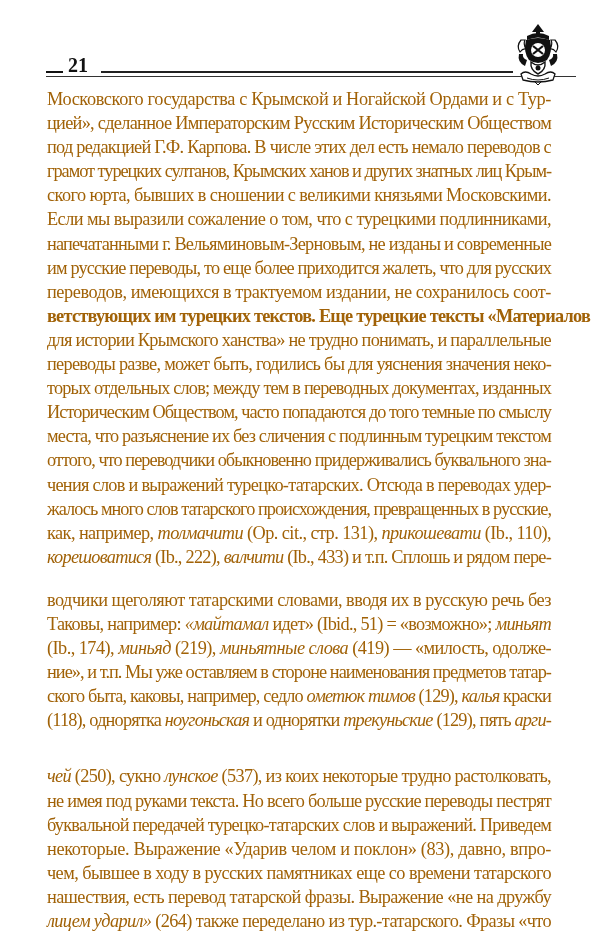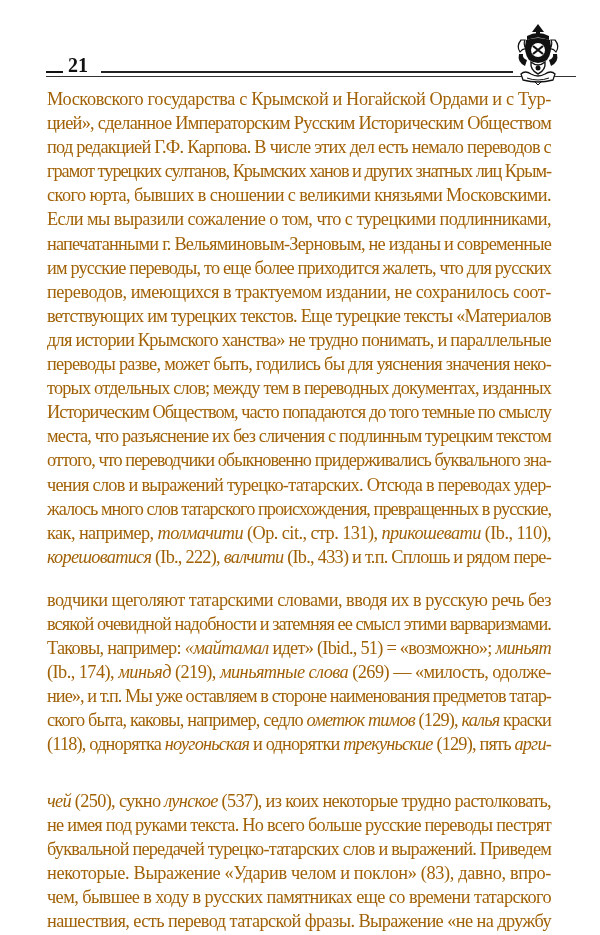--- a/index.html
+++ b/index.html
@@ -59,35 +59,34 @@
   <div class="body-text" id="body-text">
       <div class="line" style="white-space: nowrap; text-align: left; display: block; letter-spacing: -0.379284px;"><span>Московского государства с Крымской и Ногайской Ордами и с Тур-</span></div>
       <div class="line" style="white-space: nowrap; text-align: left; display: block; letter-spacing: -0.701588px;"><span>цией», сделанное Императорским Русским Историческим Обществом</span></div>
       <div class="line" style="white-space: nowrap; text-align: left; display: block; letter-spacing: -0.738511px;"><span>под редакцией Г.Ф. Карпова. В числе этих дел есть немало переводов с</span></div>
       <div class="line" style="white-space: nowrap; text-align: left; display: block; letter-spacing: -1.02822px;"><span>грамот турецких султанов, Крымских ханов и других знатных лиц Крым-</span></div>
       <div class="line" style="white-space: nowrap; text-align: left; display: block; letter-spacing: -0.576361px;"><span>ского юрта, бывших в сношении с великими князьями Московскими.</span></div>
       <div class="line" style="white-space: nowrap; text-align: left; display: block; letter-spacing: -0.546627px;"><span>Если мы выразили сожаление о том, что с турецкими подлинниками,</span></div>
       <div class="line" style="white-space: nowrap; text-align: left; display: block; letter-spacing: -0.776786px;"><span>напечатанными г. Вельяминовым-Зерновым, не изданы и современные</span></div>
       <div class="line" style="white-space: nowrap; text-align: left; display: block; letter-spacing: -0.836627px;"><span>им русские переводы, то еще более приходится жалеть, что для русских</span></div>
       <div class="line" style="white-space: nowrap; text-align: left; display: block; letter-spacing: -0.437004px;"><span>переводов, имеющихся в трактуемом издании, не сохранилось соот-</span></div>
-      <div class="line" style="white-space: nowrap; text-align: left; display: block; letter-spacing: -0.762451px;"><span>ветствующих им турецких текстов. Еще турецкие тексты «Материалов</span></div>
+      <div class="line" style="white-space: nowrap; text-align: left; display: block; letter-spacing: -0.762451px; font-weight: bold;"><span>ветствующих им турецких текстов. Еще турецкие тексты «Материалов</span></div>
       <div class="line" style="white-space: nowrap; text-align: left; display: block; letter-spacing: -0.720192px;"><span>для истории Крымского ханства» не трудно понимать, и параллельные</span></div>
       <div class="line" style="white-space: nowrap; text-align: left; display: block; letter-spacing: -0.720149px;"><span>переводы разве, может быть, годились бы для уяснения значения неко-</span></div>
       <div class="line" style="white-space: nowrap; text-align: left; display: block; letter-spacing: -0.81899px;"><span>торых отдельных слов; между тем в переводных документах, изданных</span></div>
       <div class="line" style="white-space: nowrap; text-align: left; display: block; letter-spacing: -0.951202px;"><span>Историческим Обществом, часто попадаются до того темные по смыслу</span></div>
       <div class="line" style="white-space: nowrap; text-align: left; display: block; letter-spacing: -0.850513px;"><span>места, что разъяснение их без сличения с подлинным турецким текстом</span></div>
       <div class="line" style="white-space: nowrap; text-align: left; display: block; letter-spacing: -0.953825px;"><span>оттого, что переводчики обыкновенно придерживались буквального зна-</span></div>
       <div class="line" style="white-space: nowrap; text-align: left; display: block; letter-spacing: -0.717566px;"><span>чения слов и выражений турецко-татарских. Отсюда в переводах удер-</span></div>
       <div class="line" style="white-space: nowrap; text-align: center; display: block; letter-spacing: -0.959188px;"><span>жалось много слов татарского происхождения, превращенных в русские,</span></div>
       <div class="line" style="white-space: nowrap; text-align: left; display: block; letter-spacing: -0.567857px;"><span>как, например, </span><span class="it">толмачити</span><span> (Op. cit., стр. 131), </span><span class="it">прикошевати</span><span> (Ib., 110),</span></div>
       <div class="line" style="white-space: nowrap; text-align: left; display: block; letter-spacing: -0.746479px;"><span class="it">корешоватися</span><span> (Ib., 222), </span><span class="it">валчити</span><span> (Ib., 433) и т.п. Сплошь и рядом пере-</span></div>
       <div class="line" style="white-space: nowrap; text-align: left; display: block; letter-spacing: -0.50293px; margin-top: 19px;"><span>водчики щеголяют татарскими словами, вводя их в русскую речь без</span></div>
-      <div class="line" style="white-space: nowrap; text-align: left; display: block; letter-spacing: -0.934935px;"><span>всякой очевидной надобности и затемняя ее смысл этими варваризмами.</span></div>
       <div class="line" style="white-space: nowrap; text-align: right; display: block; letter-spacing: -0.727983px;"><span>Таковы, например: </span><span class="it">«майтамал</span><span> идет» (Ibid., 51) = «возможно»; </span><span class="it">миньят</span></div>
-      <div class="line" style="white-space: nowrap; text-align: left; display: block; letter-spacing: -0.541978px;"><span>(Ib., 174), </span><span class="it">миньяд</span><span> (219), </span><span class="it">миньятные слова</span><span> (269) — «милость, одолже-</span></div>
+      <div class="line" style="white-space: nowrap; text-align: left; display: block; letter-spacing: -0.541978px;"><span>(Ib., 174), </span><span class="it">миньяд</span><span> (219), </span><span class="it">миньятные слова</span><span> (419) — «милость, одолже-</span></div>
       <div class="line" style="white-space: nowrap; text-align: right; display: block; letter-spacing: -0.946332px;"><span>ние», и т.п. Мы уже оставляем в стороне наименования предметов татар-</span></div>
       <div class="line" style="white-space: nowrap; text-align: left; display: block; letter-spacing: -0.833869px;"><span>ского быта, каковы, например, седло </span><span class="it">ометюк тимов</span><span> (129), </span><span class="it">калья</span><span> краски</span></div>
       <div class="line" style="white-space: nowrap; text-align: center; display: block; letter-spacing: -0.817857px;"><span>(118), однорятка </span><span class="it">ноугоньская</span><span> и однорятки </span><span class="it">трекуньские</span><span> (129), пять </span><span class="it">арги-</span></div>
       <div class="line" style="white-space: nowrap; text-align: center; display: block; letter-spacing: -0.672991px; margin-top: 32px;"><span class="it">чей</span><span> (250), сукно </span><span class="it">лунское</span><span> (537), из коих некоторые трудно растолковать,</span></div>
       <div class="line" style="white-space: nowrap; text-align: left; display: block; letter-spacing: -0.765858px;"><span>не имея под руками текста. Но всего больше русские переводы пестрят</span></div>
       <div class="line" style="white-space: nowrap; text-align: left; display: block; letter-spacing: -0.781731px;"><span>буквальной передачей турецко-татарских слов и выражений. Приведем</span></div>
       <div class="line" style="white-space: nowrap; text-align: left; display: block; letter-spacing: -0.343502px;"><span>некоторые. Выражение «Ударив челом и поклон» (83), давно, впро-</span></div>
       <div class="line" style="white-space: nowrap; text-align: left; display: block; letter-spacing: -0.572596px;"><span>чем, бывшее в ходу в русских памятниках еще со времени татарского</span></div>
       <div class="line" style="white-space: nowrap; text-align: left; display: block; letter-spacing: -0.574463px;"><span>нашествия, есть перевод татарской фразы. Выражение «не на дружбу</span></div>
       <div class="line last" style="white-space: nowrap; text-align: left; display: block; letter-spacing: -0.621735px;"><span class="it">лицем ударил»</span><span> (264) также переделано из тур.-татарского. Фразы «что</span></div>

